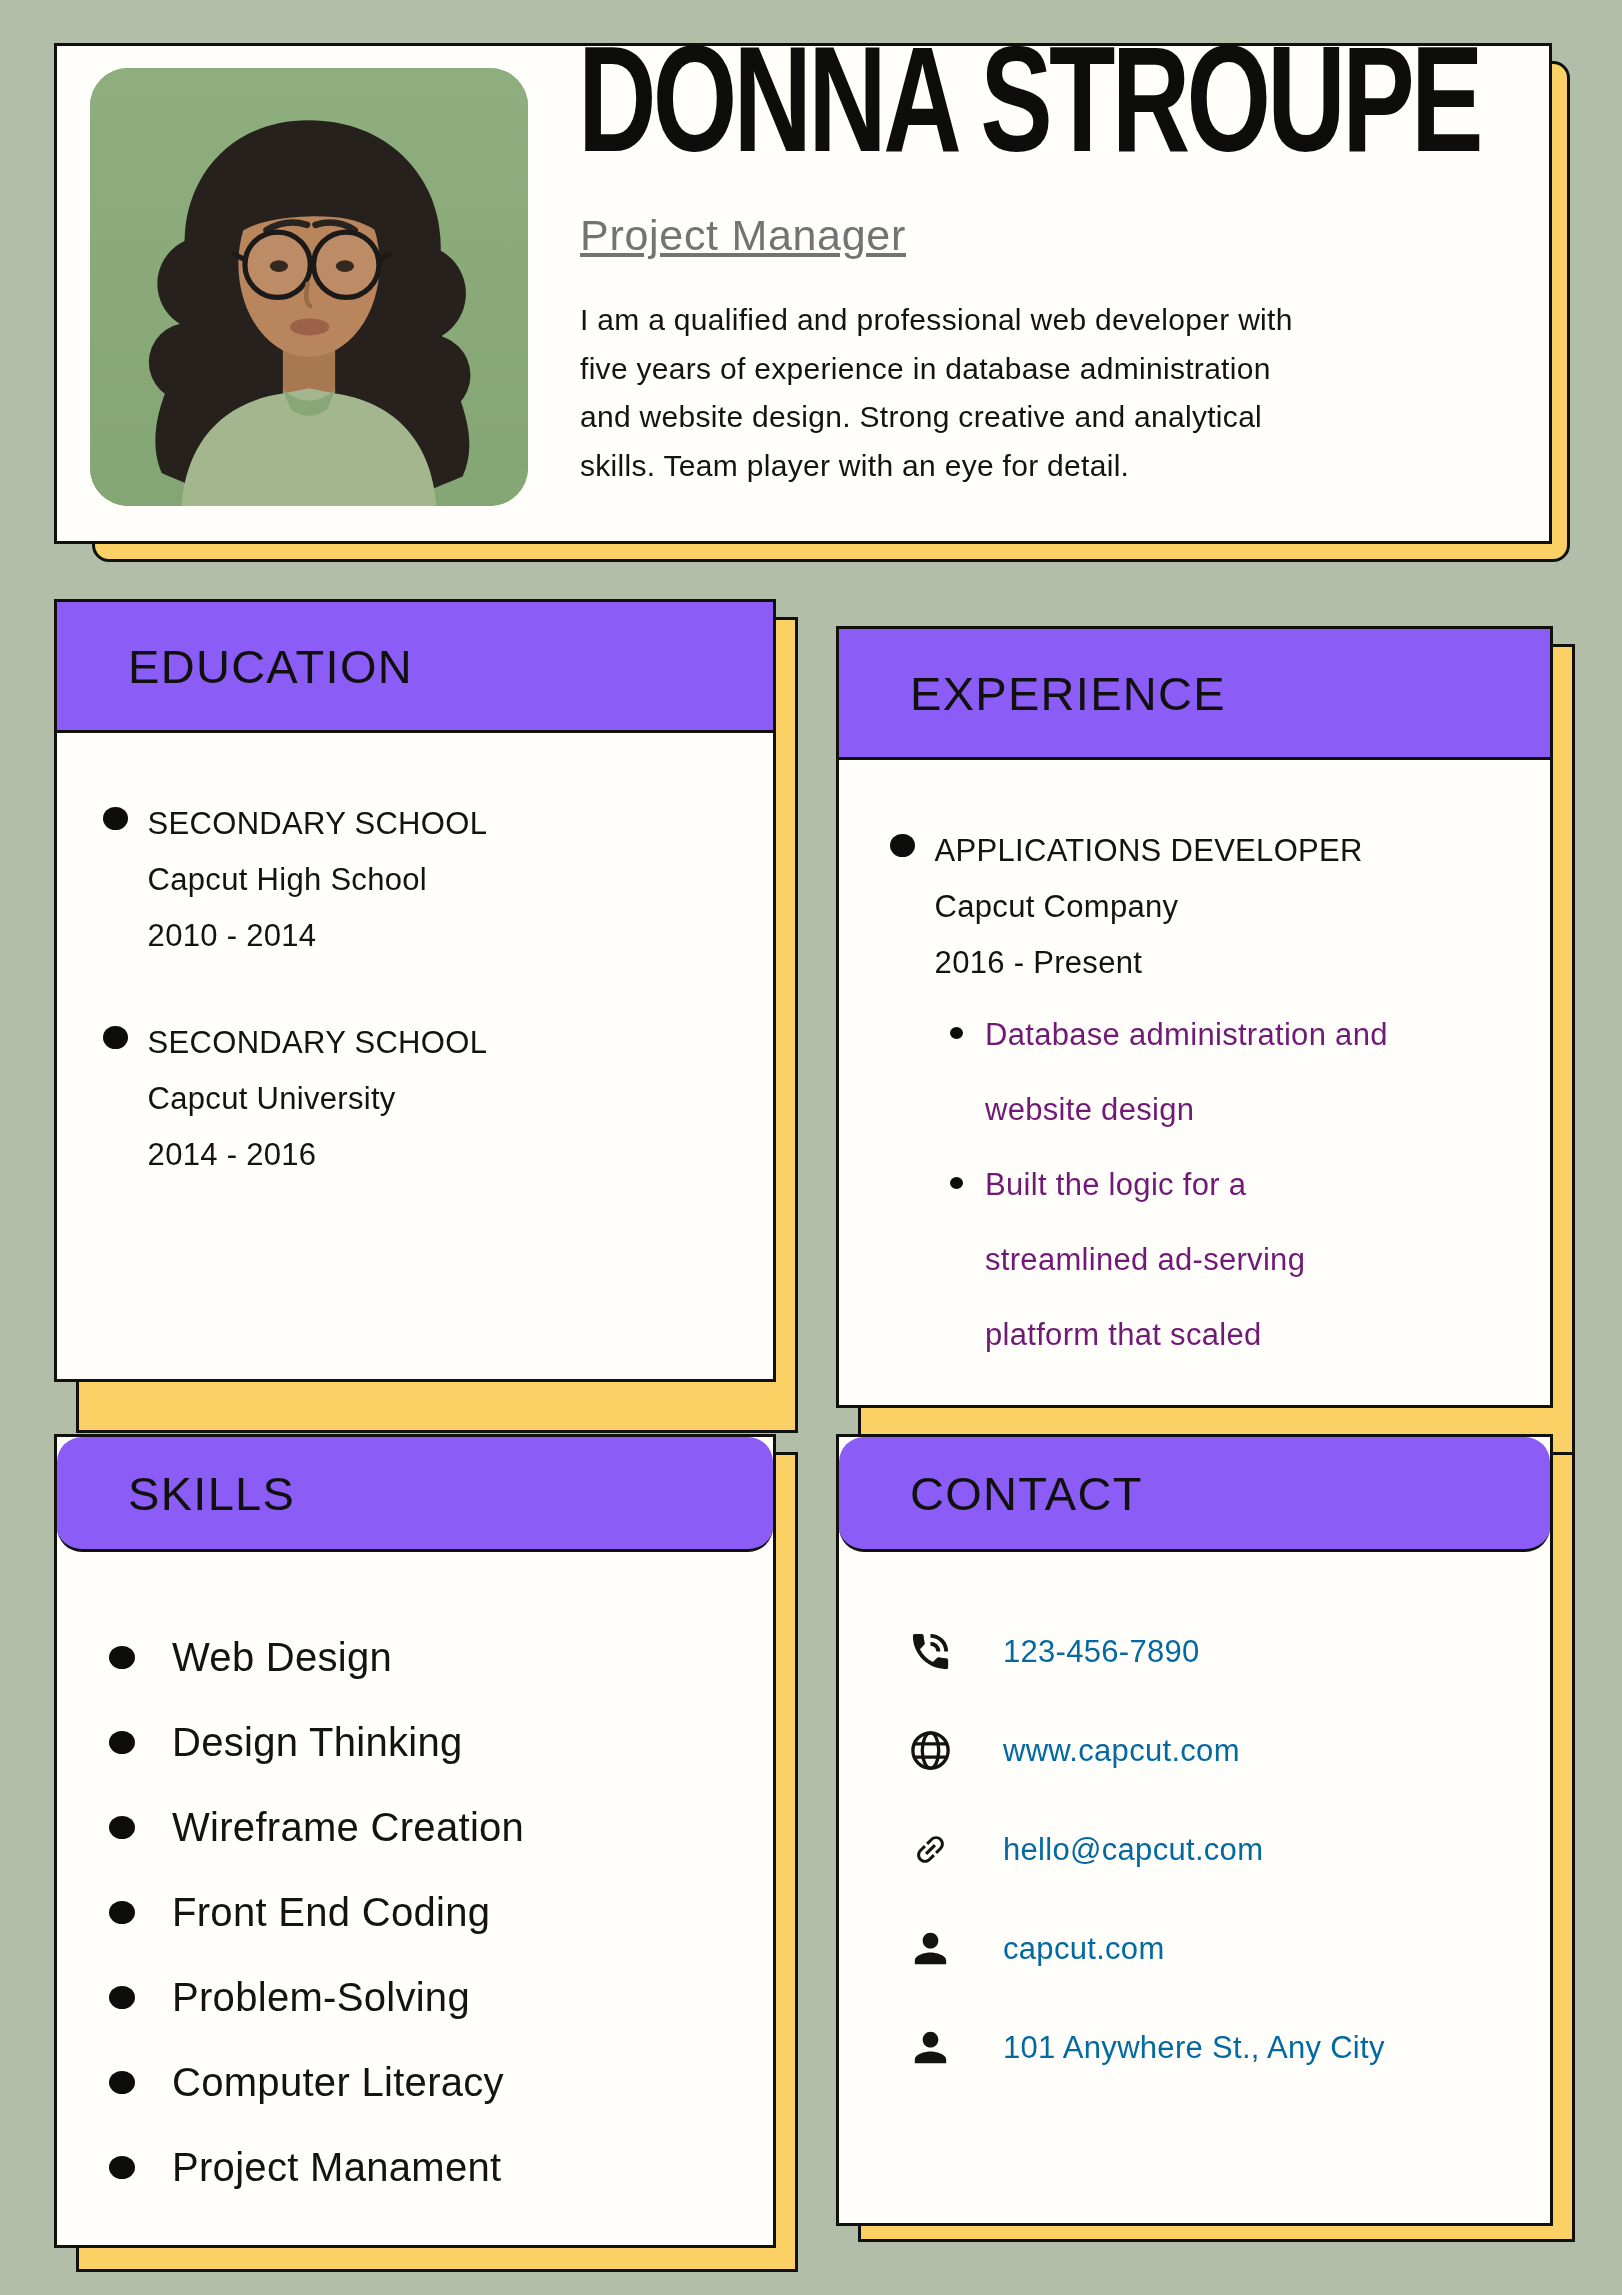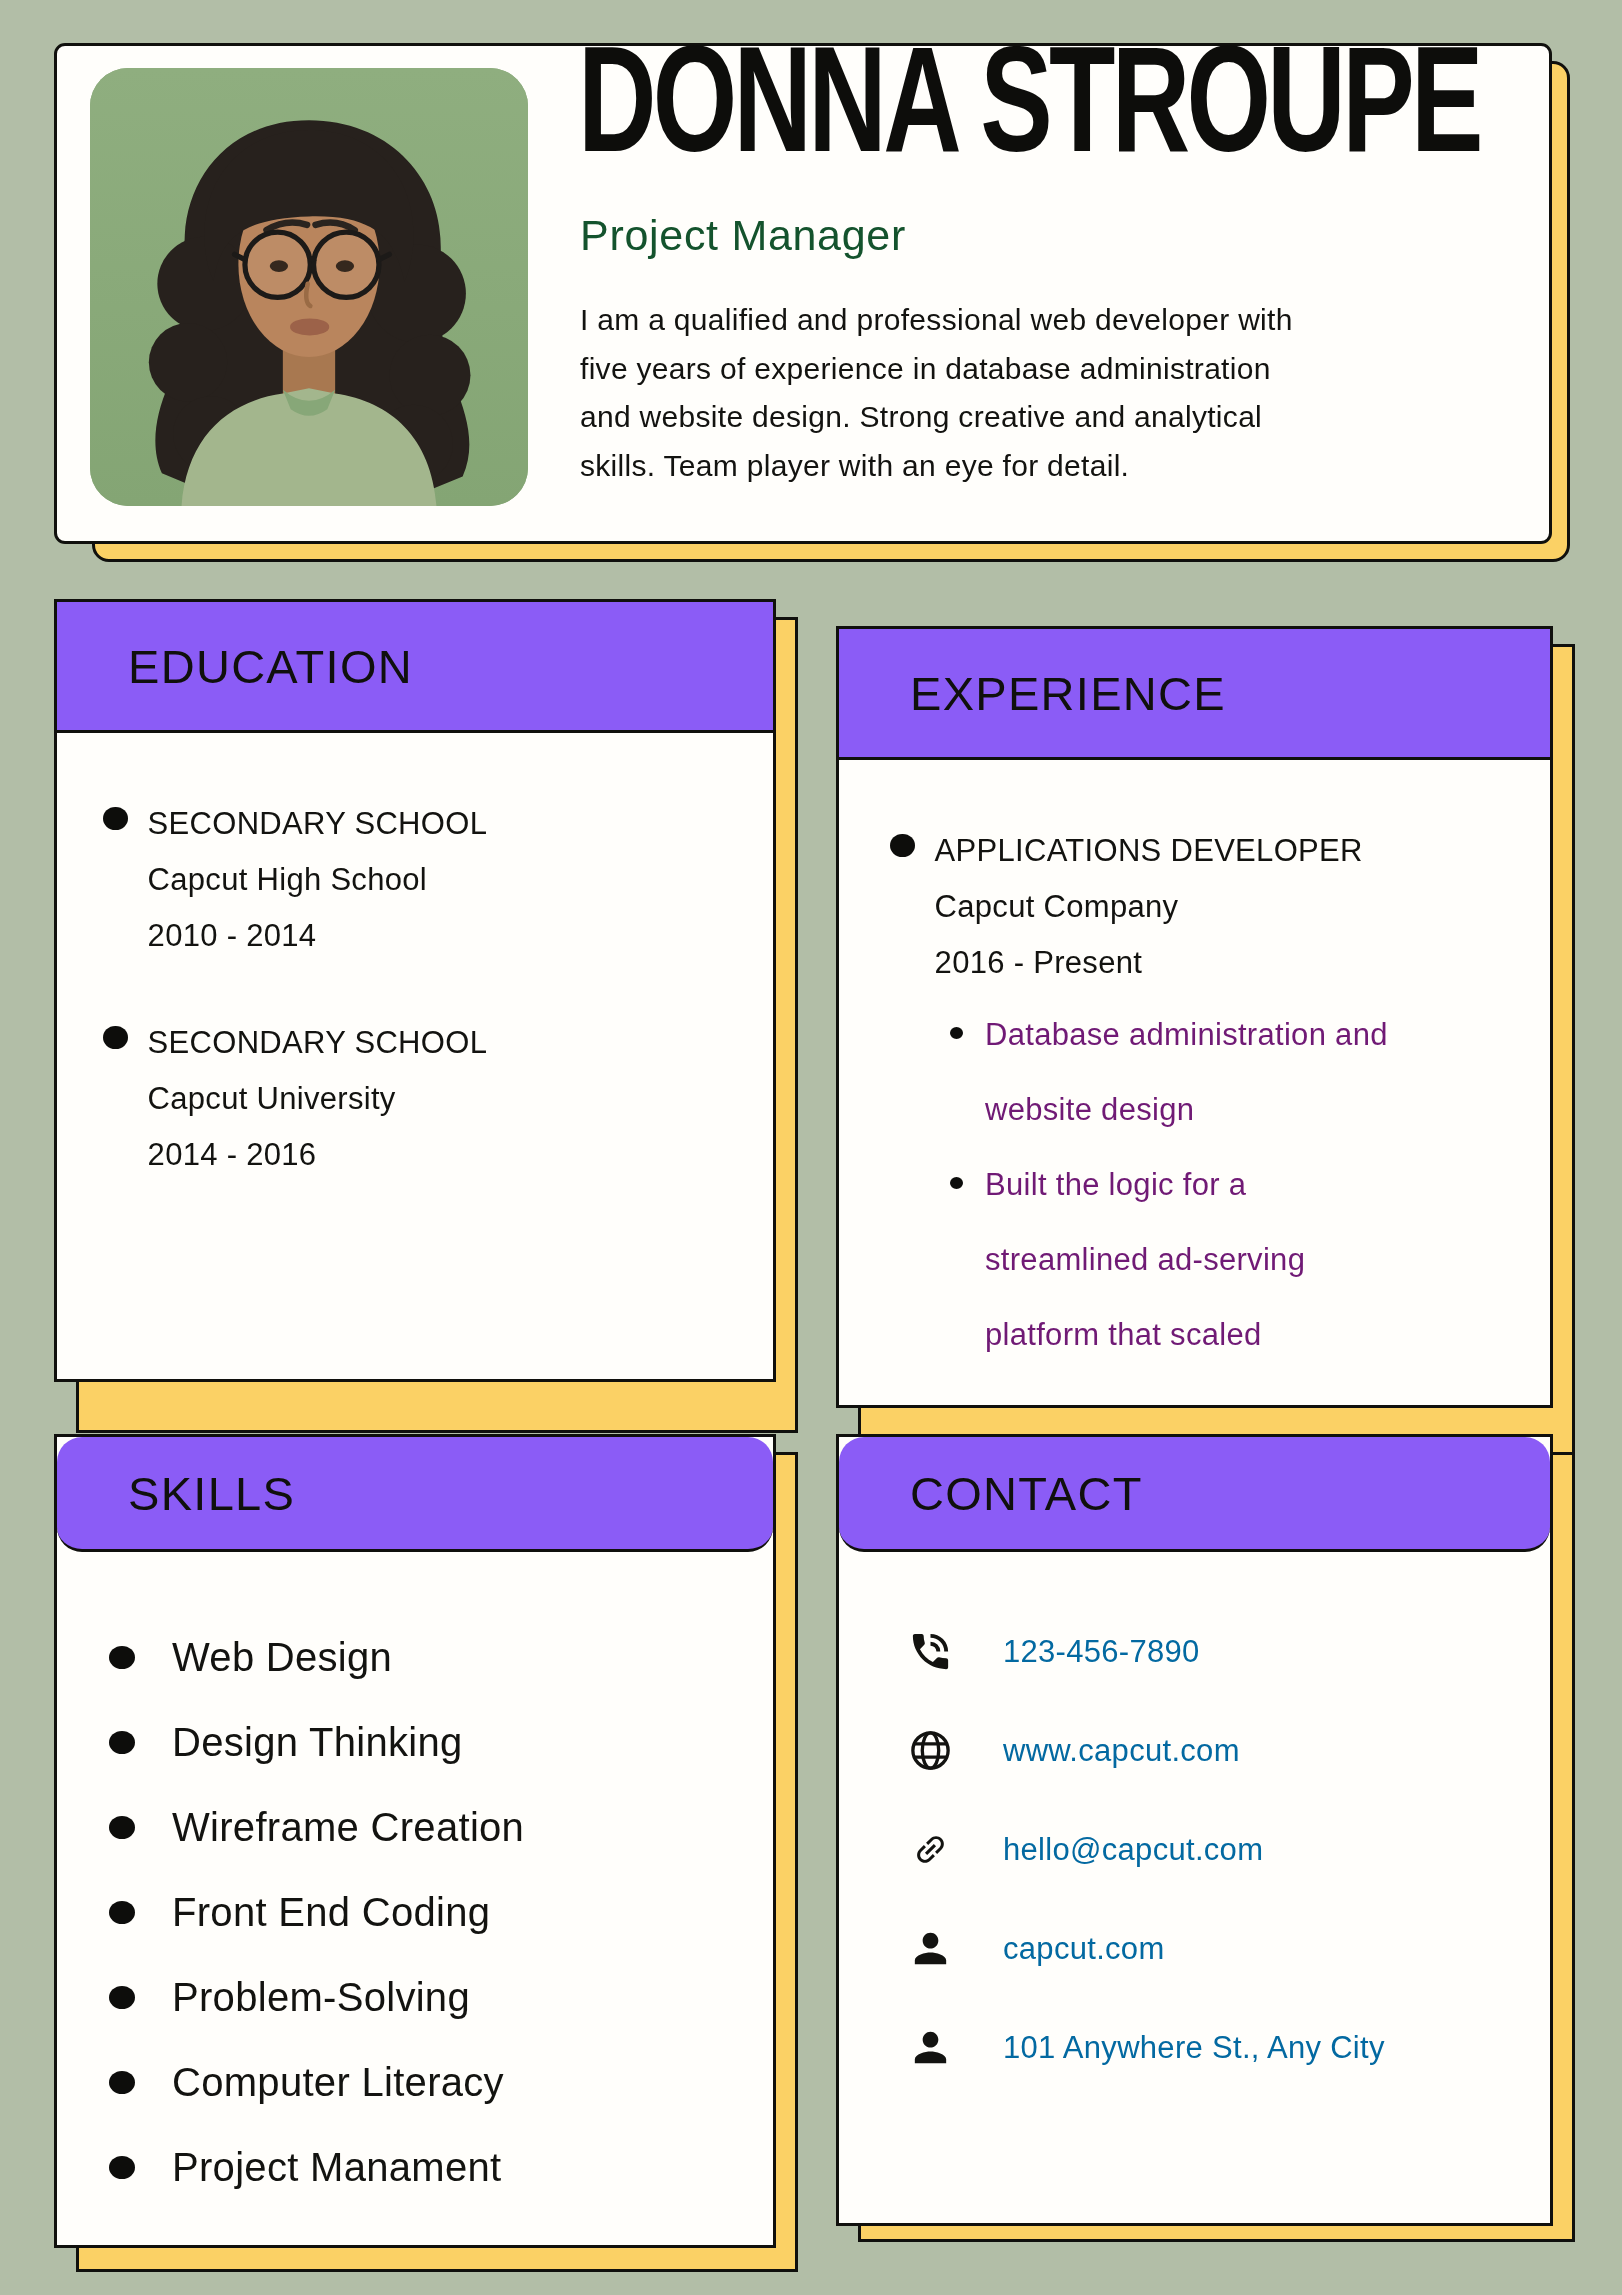--- a/index.html
+++ b/index.html
@@ -22,35 +22,35 @@
   }
   .card{
     position:absolute;inset:0;
     background:#fffefb;
     border:3.9px solid #10100d;
     z-index:1;
   }
   
   .header-wrap{position:absolute;left:54px;top:43px;width:1498px;height:501px;}
   .header-wrap .shadow{left:38px;top:18.3px;right:-18.3px;bottom:-18.3px;border-radius:17px;}
-  .header-wrap .card{border-radius:11px;}
+  .header-wrap .card{border-radius:0;}
   .photo{
     position:absolute;left:33px;top:22px;width:438px;height:438px;
     border-radius:38px;overflow:hidden;background:#87a778;
   }
   .photo svg{display:block;width:100%;height:100%;}
   .name{
     position:absolute;left:521px;top:-23px;
     font-size:151px;font-weight:bold;line-height:1;
     letter-spacing:-5.2px;white-space:nowrap;color:#0d0d0b;
     transform:scaleX(0.72);transform-origin:left top;
   }
   .role{
     position:absolute;left:523px;top:165px;
-    font-size:43px;color:#14532d;letter-spacing:0.7px;
+    font-size:43px;color:#737373;letter-spacing:0.7px;text-decoration:underline;
   }
   .summary{
     position:absolute;left:523px;top:250px;width:962px;
     font-size:30px;line-height:1.62;color:#131310;letter-spacing:0.3px;
   }
   
   .section{position:absolute;}
   .sec-education{left:54px;top:599px;width:722px;height:783px;}
   .sec-education .shadow{left:21.6px;top:18.3px;right:-21.6px;bottom:-51px;}
   .sec-experience{left:836px;top:626px;width:717px;height:782px;}

